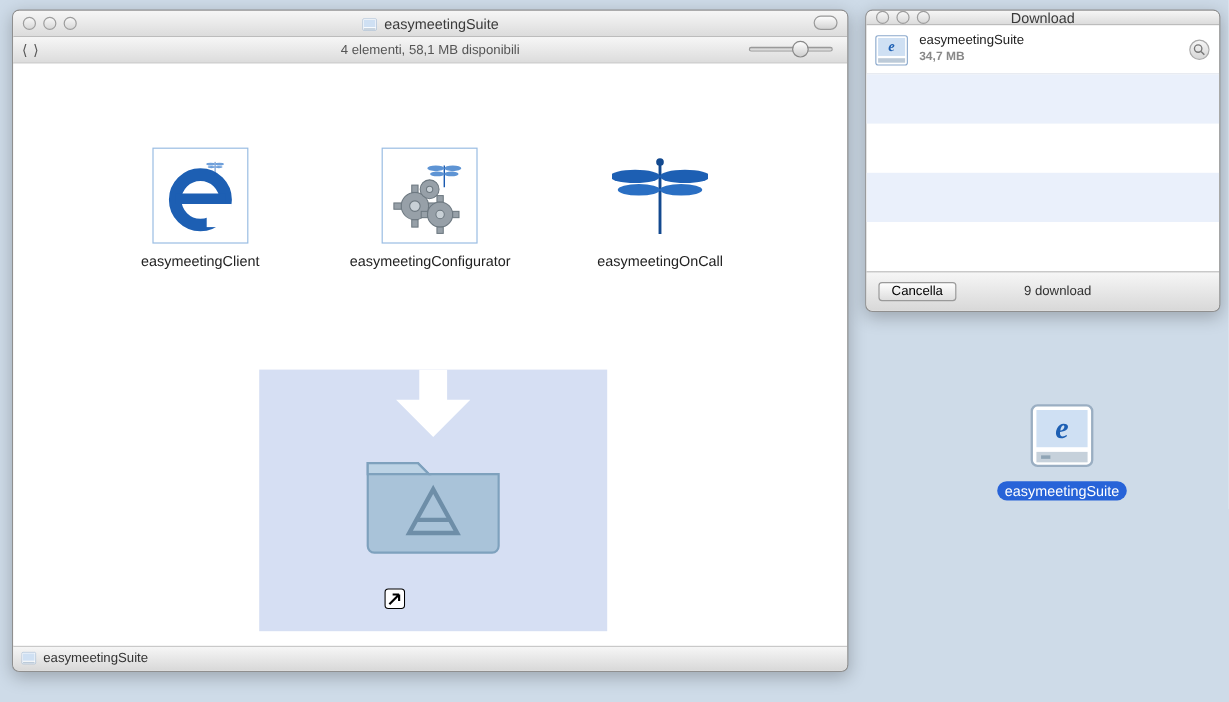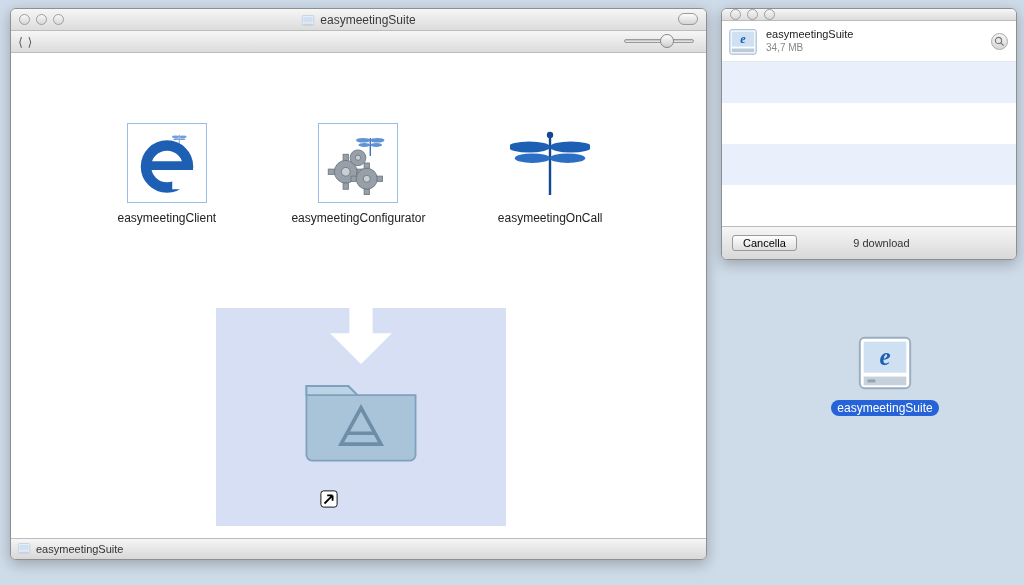--- a/index.html
+++ b/index.html
@@ -201,21 +201,21 @@
     align-items:center;
     padding: 0 6px;
     gap:8px;
     position:relative;
   }
   .dl-row.alt{ background:#eaf0fb; }
   .dl-row.first{ border-bottom:1px solid #e3e7ee; }
   .dl-icon svg{ width:30px; height:30px; display:block;}
   .dl-text{ display:flex; flex-direction:column; line-height:1.2;}
   .dl-name{ font-size:11px; color:#222;}
-  .dl-size{ font-size:10px; color:#888;}
+  .dl-size{ font-size:10px; color:#888;font-weight:bold;}
   .dl-mag{
     position:absolute; right:8px;
     width:17px;height:17px;
     border-radius:50%;
     background: linear-gradient(#f5f5f5,#d7d7d7);
     border:1px solid #aaa;
     display:flex;align-items:center;justify-content:center;
     font-size:11px; color:#777;
   }
   .dl-bottom{
@@ -281,20 +281,21 @@
       <span>easymeetingSuite</span>
     </div>
     <div class="pill"></div>
   </div>
 
   <div class="toolbar">
     <div class="backfwd">
       <span>⟨</span>
       <span>⟩</span>
     </div>
+    <div class="status">4 elementi, 58,1 MB disponibili</div>
     <div class="slider">
       <div class="track"></div>
       <div class="knob"></div>
     </div>
   </div>
 
   <div class="content">
 
     <div class="icon-row">
 
@@ -403,20 +404,23 @@
   </div>
 </div>
 
 <div class="download-window">
   <div class="titlebar">
     <div class="traffic">
       <span></span>
       <span></span>
       <span></span>
     </div>
+    <div class="title-center">
+      <span>Download</span>
+    </div>
   </div>
 
   <div class="dl-list">
     <div class="dl-row first">
       <span class="dl-icon">
         <svg viewBox="0 0 32 32">
             <rect x="2" y="4" width="28" height="26" rx="2" fill="#fff" stroke="#8aa8cc"></rect>
             <rect x="4" y="6" width="24" height="16" fill="#cfe0f3"></rect>
             <text x="16" y="18" text-anchor="middle" font-size="13" font-family="Georgia" fill="#1d5fb3" font-style="italic" font-weight="bold">e</text>
             <rect x="4" y="24" width="24" height="4" fill="#bccad8"></rect>

